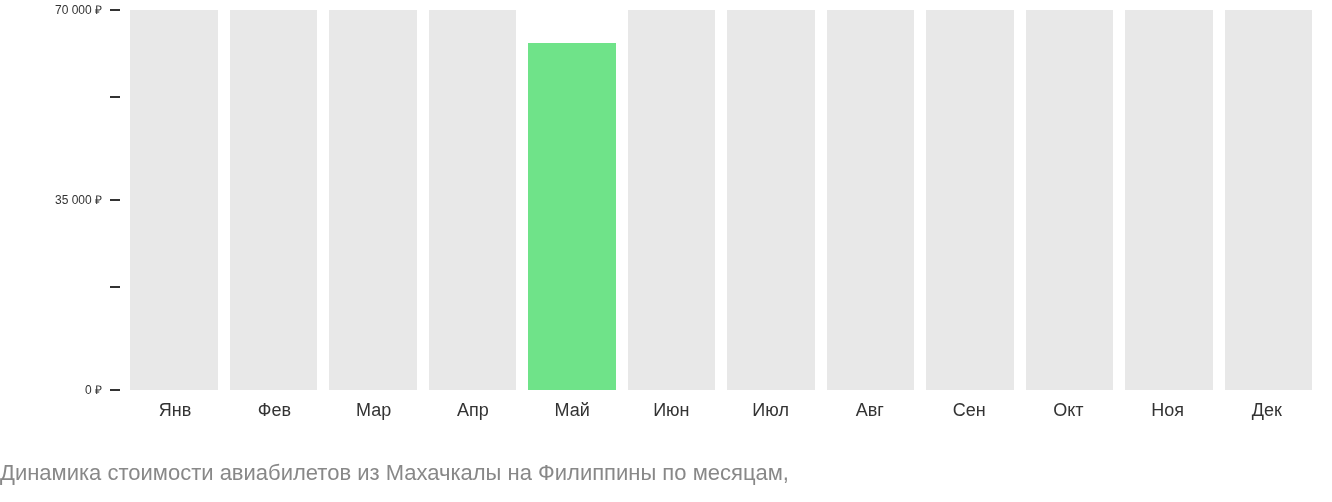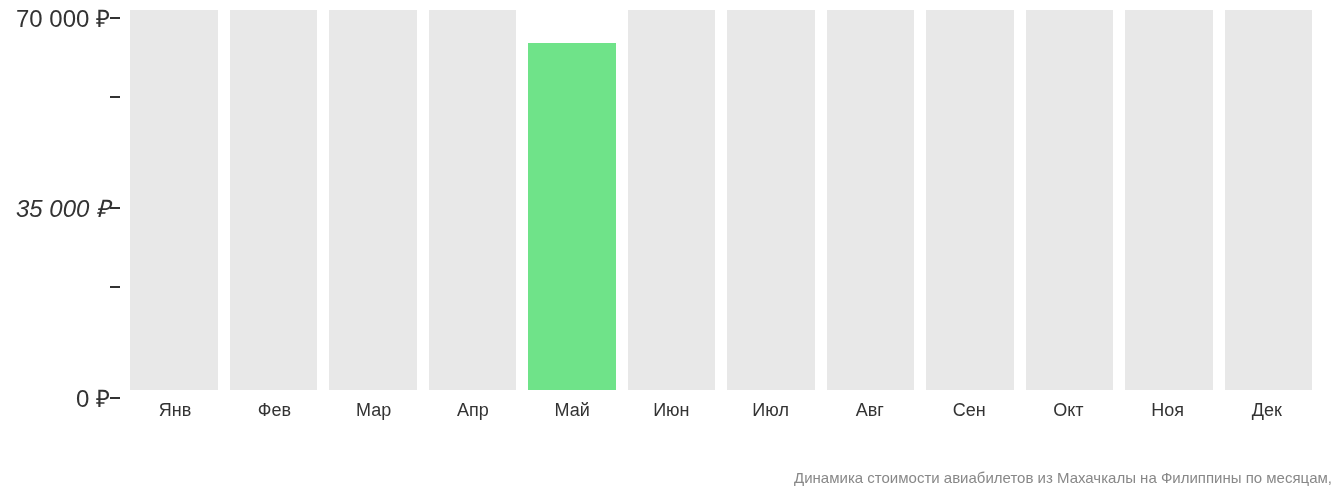--- a/index.html
+++ b/index.html
@@ -28,22 +28,23 @@
       width: 110px;
     }
     .y-tick {
       position: absolute;
       right: 0;
       display: flex;
       align-items: center;
       justify-content: flex-end;
     }
     .y-tick-label {
-      font-size: 24px;
+      font-size: 12px;
       color: #333;
+      margin-right: 8px;
       white-space: nowrap;
       text-align: right;
     }
     .y-tick-mark {
       width: 10px;
       height: 2px;
       background: #333;
     }
     .plot-area {
       position: absolute;
@@ -88,43 +89,43 @@
       flex: 1;
       text-align: center;
       font-size: 18px;
       color: #333;
     }
     .caption {
       position: absolute;
       left: 0;
       right: 0;
       bottom: 10px;
-      text-align: right;
-      font-size: 15px;
+      text-align: left;
+      font-size: 22px;
       color: #888;
       line-height: 1.6;
     }
     .caption div {
       margin: 2px 0;
     }
   </style>
 </head>
 <body>
 
 <div class="chart-container">
 
   <div class="y-axis">
     <div class="y-tick" style="top: -9px;">
       <span class="y-tick-label">70 000 ₽</span>
       <span class="y-tick-mark"></span>
     </div>
     <div class="y-tick" style="top: 86px;">
       <span class="y-tick-mark"></span>
     </div>
-    <div class="y-tick" style="top: 181px; font-style: italic;">
+    <div class="y-tick" style="top: 181px;">
       <span class="y-tick-label">35 000 ₽</span>
       <span class="y-tick-mark"></span>
     </div>
     <div class="y-tick" style="top: 276px;">
       <span class="y-tick-mark"></span>
     </div>
     <div class="y-tick" style="top: 371px;">
       <span class="y-tick-label">0 ₽</span>
       <span class="y-tick-mark"></span>
     </div>

